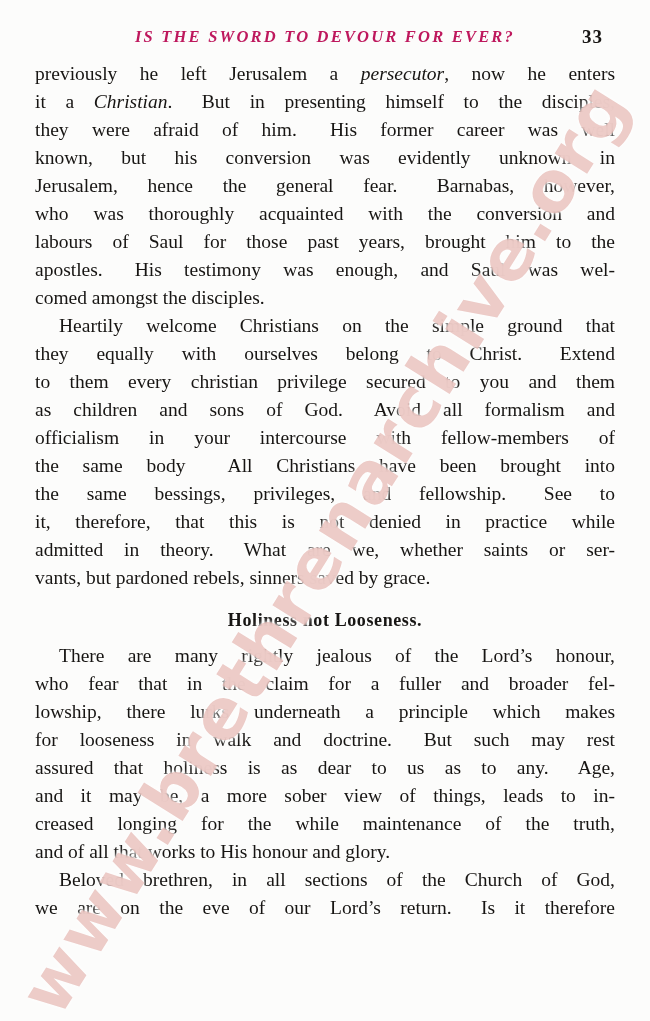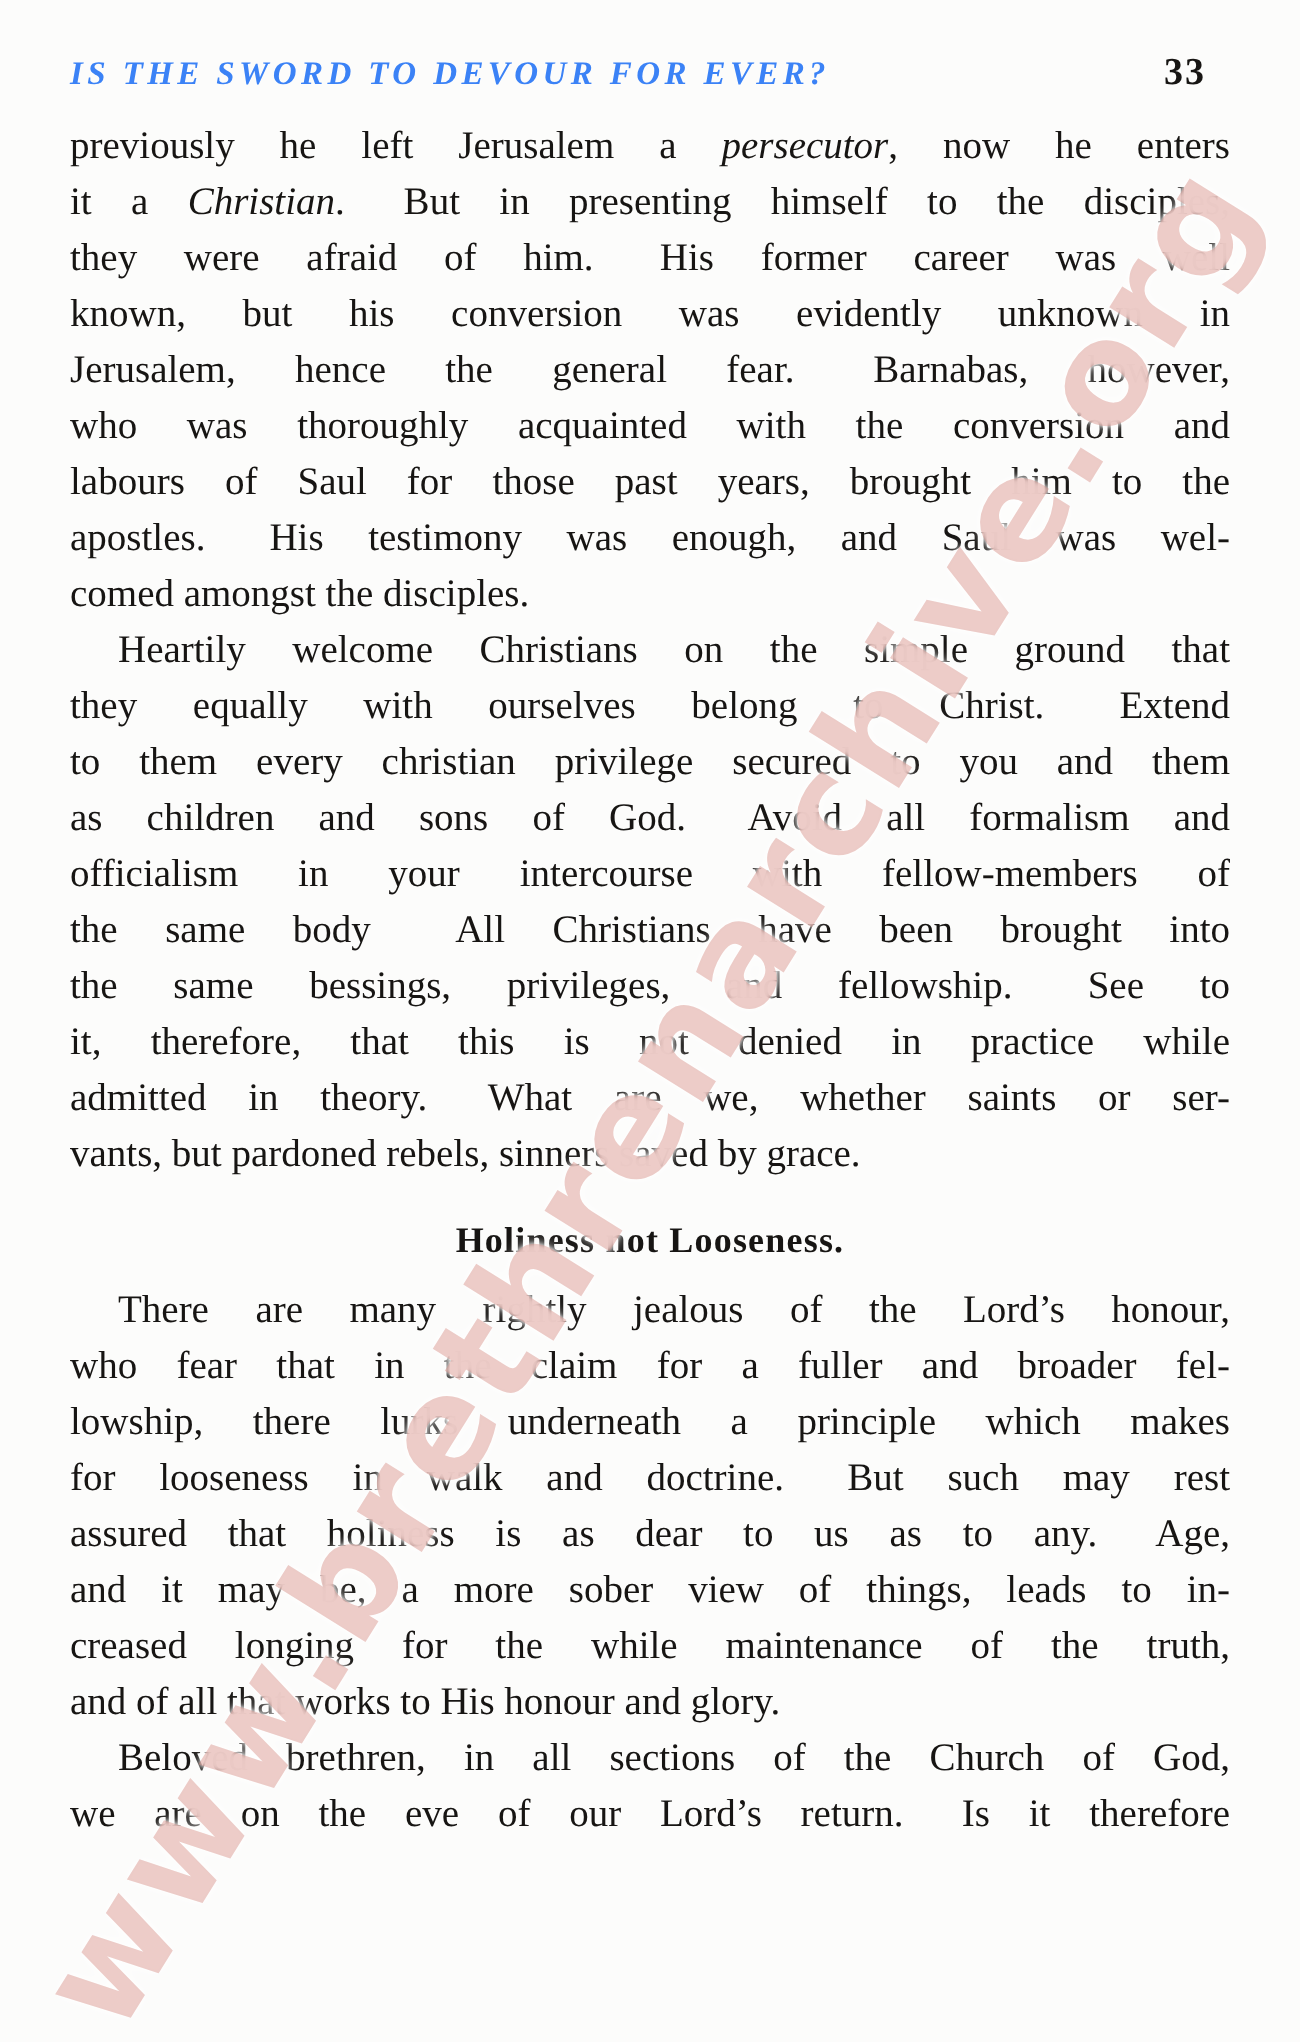--- a/index.html
+++ b/index.html
@@ -13,25 +13,26 @@
     color: #171513;
   }
   .page { position: relative; width: 650px; height: 1021px; }
 
   .page-header {
     position: relative;
     margin: 27px 35px 0 35px;
     height: 24px;
   }
   .header-title {
+    text-align: center;
     font-style: italic;
     font-weight: bold;
     font-size: 16.5px;
     letter-spacing: 2.2px;
-    color: #3b82f6;
+    color: #be185d;
     white-space: nowrap;
   }
   .page-number {
     position: absolute;
     right: 12px; top: -1px;
     font-weight: bold;
     font-size: 19px;
     letter-spacing: 1px;
     font-style: normal;
   }

